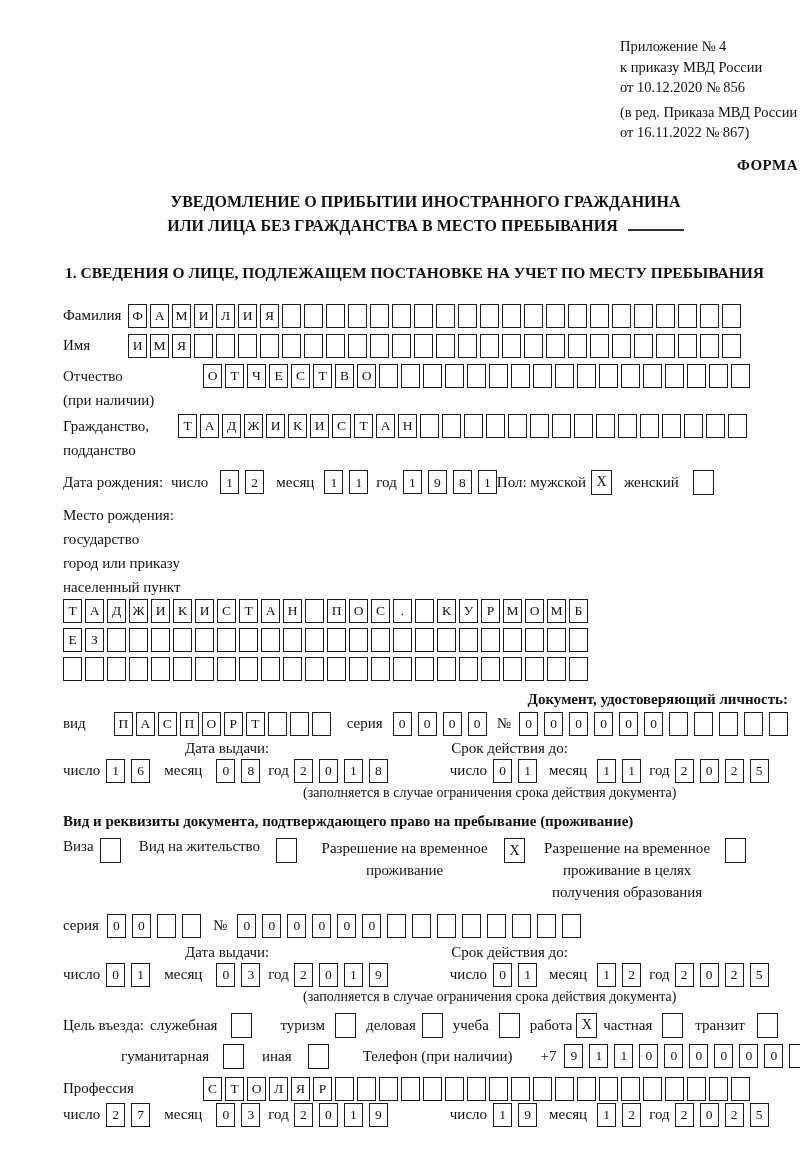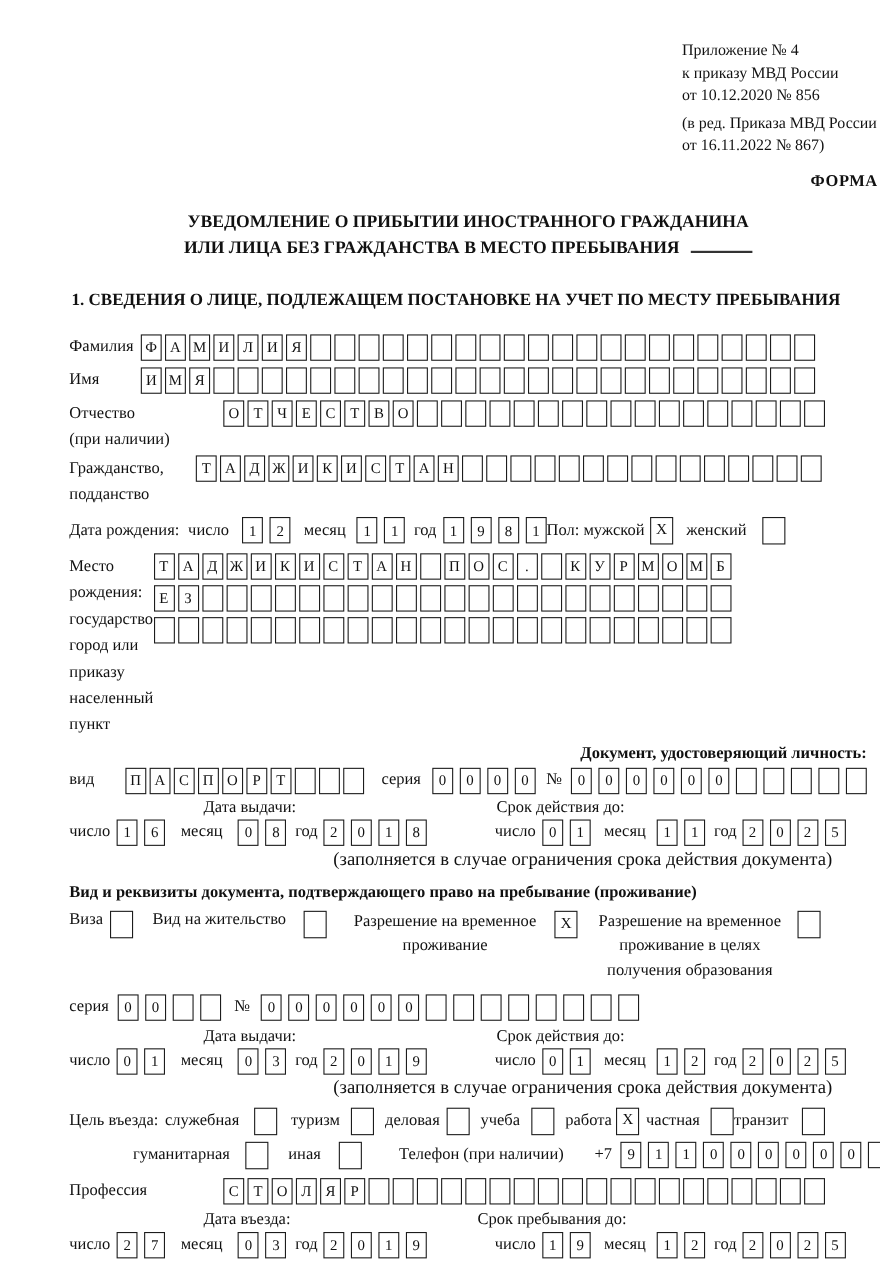--- a/index.html
+++ b/index.html
@@ -32,21 +32,21 @@
     font-size:13.5px;line-height:1;
   }
   .checkbox{
     width:19px;height:23px;flex:0 0 auto;
     border:1.6px solid #1c1c1c;background:#fff;
     display:inline-flex;align-items:center;justify-content:center;
     font-size:14px;
   }
   .center{text-align:right;}
   .bold{font-weight:bold;}
-  .note{font-size:17px;}
+  .note{font-size:14px;}
   .optlines{text-align:center;line-height:1.45;}
 </style>
 </head>
 <body>
 
 <div class="page">
 
   <div class="hdr">
     <div>Приложение № 4</div>
     <div>к приказу МВД России</div>
@@ -220,21 +220,21 @@
         <span class="cell">9</span>
         <span class="cell">8</span>
         <span class="cell">1</span>
       </span>
     <span class="lbl" style="">Пол: мужской</span>
     <span class="checkbox" style="margin-left:5px;">X</span>
     <span class="lbl" style="margin-left:12px;">женский</span>
     <span class="checkbox" style="margin-left:14px;"></span>
   </div>
 
-  <div class="frow top" style="margin-top:8px;">
+  <div class="frow top" style="margin-top:8px;flex-direction:column;">
     <span class="lblcol" style="width:140px;">
       <div>Место рождения:</div>
       <div>государство</div>
       <div>город или приказу</div>
       <div>населенный пункт</div>
     </span>
     <span>
       <div class="cells">
           <span class="cell">Т</span>
           <span class="cell">А</span>
@@ -489,31 +489,31 @@
         <span class="cell">5</span>
       </span>
   </div>
 
   <div class="note" style="margin-left:240px;margin-top:2px;">(заполняется в случае ограничения срока действия документа)</div>
 
   <div class="frow" style="margin-top:8px;">
     <span class="lbl">Цель въезда:</span>
     <span class="lbl" style="margin-left:6px;">служебная</span>
     <span class="checkbox" style="margin-left:14px;"></span>
-    <span class="lbl" style="margin-left:12px;">туризм</span>
+    <span class="lbl" style="margin-left:28px;">туризм</span>
     <span class="checkbox" style="margin-left:10px;"></span>
     <span class="lbl" style="margin-left:10px;">деловая</span>
     <span class="checkbox" style="margin-left:6px;"></span>
     <span class="lbl" style="margin-left:10px;">учеба</span>
     <span class="checkbox" style="margin-left:10px;"></span>
     <span class="lbl" style="margin-left:10px;">работа</span>
     <span class="checkbox" style="margin-left:4px;">X</span>
     <span class="lbl" style="margin-left:6px;">частная</span>
     <span class="checkbox" style="margin-left:10px;"></span>
-    <span class="lbl" style="">транзит</span>
+    <span class="lbl" style="margin-left:12px;">транзит</span>
     <span class="checkbox" style="margin-left:12px;"></span>
   </div>
 
   <div class="frow" style="margin-top:6px;">
     <span class="lbl" style="margin-left:58px;">гуманитарная</span>
     <span class="checkbox" style="margin-left:14px;"></span>
     <span class="lbl" style="margin-left:18px;">иная</span>
     <span class="checkbox" style="margin-left:16px;"></span>
     <span class="lbl" style="margin-left:34px;">Телефон (при наличии)</span>
     <span class="lbl" style="margin-left:28px;">+7</span>
@@ -555,24 +555,20 @@
         <span class="cell"></span>
         <span class="cell"></span>
         <span class="cell"></span>
         <span class="cell"></span>
         <span class="cell"></span>
         <span class="cell"></span>
         <span class="cell"></span>
       </span>
   </div>
 
-  <div class="frow" style="margin-top:6px;">
-    <span class="lbl" style="margin-left:122px;">Дата въезда:</span>
-    <span class="lbl" style="margin-left:170px;">Срок пребывания до:</span>
-  </div>
 
   <div class="frow" style="margin-top:2px;">
     <span class="lbl">число</span>
     <span class="cells dgap" style="margin-left:6px;">
         <span class="cell">2</span>
         <span class="cell">7</span>
       </span>
     <span class="lbl" style="margin-left:14px;">месяц</span>
     <span class="cells dgap" style="margin-left:14px;">
         <span class="cell">0</span>

